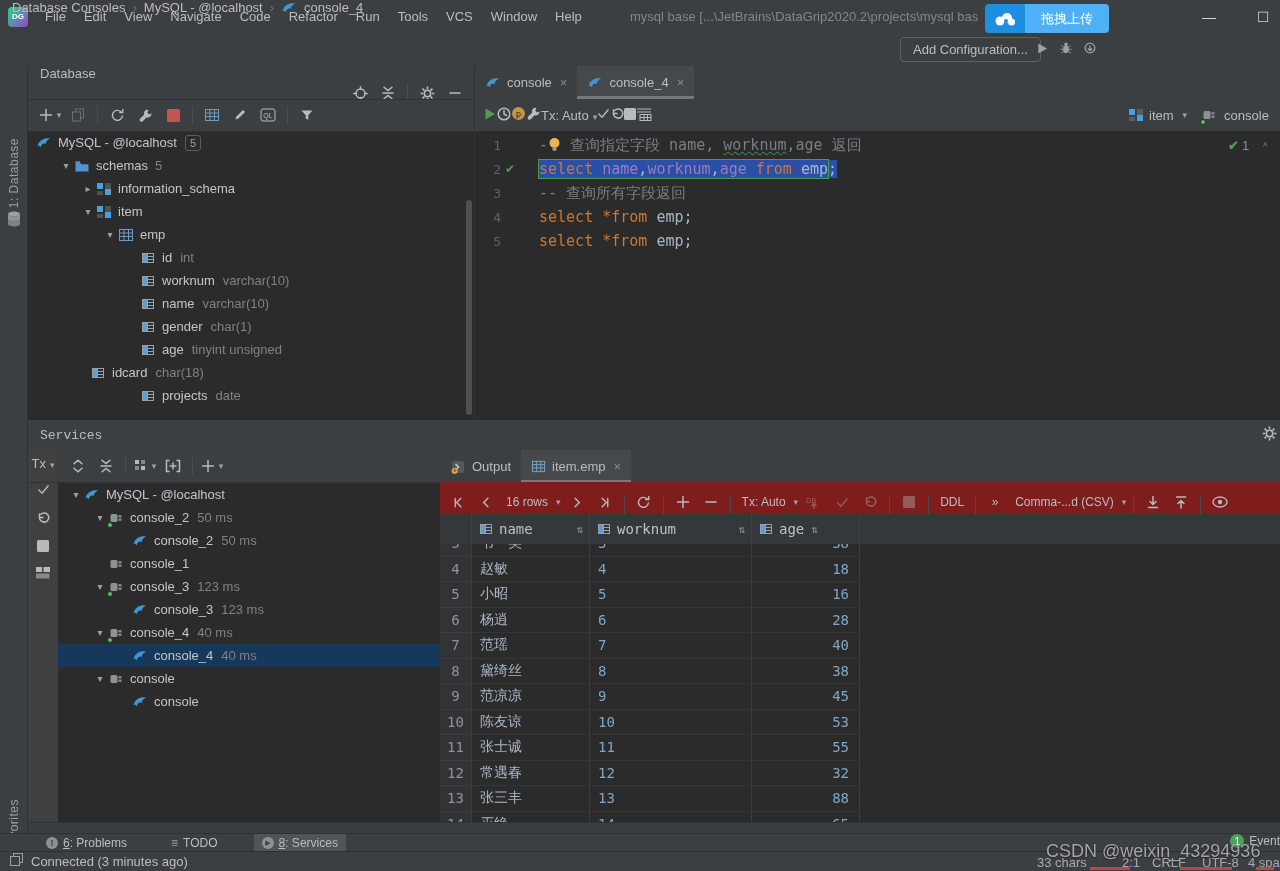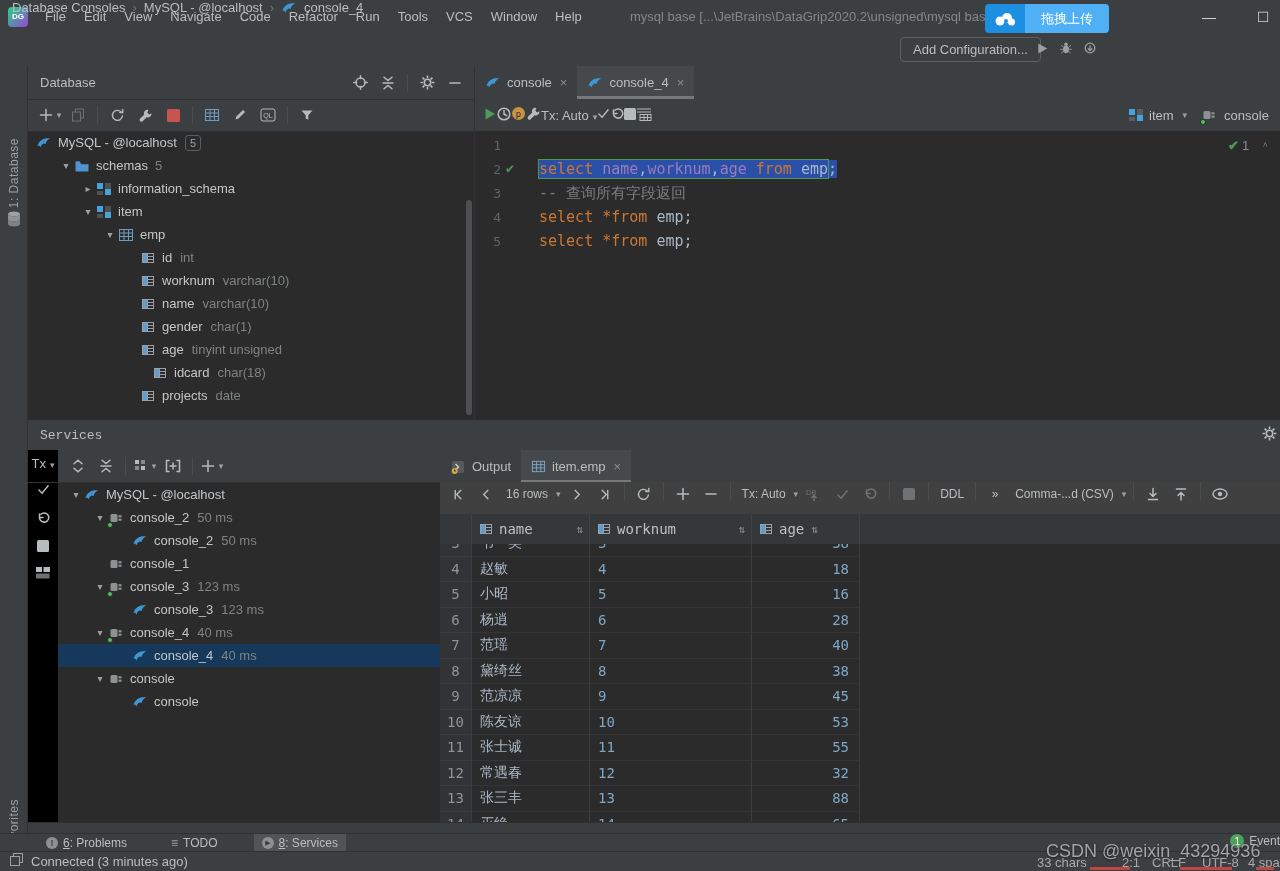--- a/index.html
+++ b/index.html
@@ -67,25 +67,25 @@
   .lnmark { width:18px; text-align:center; flex:none; font-size:12px; }
   .code { margin-left:20px; font-family:"DejaVu Sans Mono",monospace; font-size:15px; white-space:pre; }
   .tok-cm { color:#7a7e80; } .tok-kw { color:#cc7832; } .tok-fld { color:#9c7bb8; } .tok-pl { color:#a9b7c6; }
   .typo { text-decoration:underline; text-decoration-style:wavy; text-decoration-color:#4f9a52; text-decoration-thickness:1px; }
   .selwrap { background:#2a4fa8; }
   .selbox { border:1px solid #4a9950; margin:-1px; }
   #inspect-widget { position:absolute; left:1228px; top:138px; display:flex; align-items:center; gap:3px; font-size:13px; }
 
   
   #svc-header { left:28px; top:420px; width:1252px; height:30px; background:#3c3f41; display:flex; align-items:center; padding-left:12px;font-family:Liberation Mono, monospace; }
-  #svc-vbar { left:28px; top:450px; width:30px; height:372px; background:#000000; display:flex; flex-direction:column; align-items:center; padding-top:6px; gap:12px; }
+  #svc-vbar { left:28px; top:450px; width:30px; height:372px; background:#404040; display:flex; flex-direction:column; align-items:center; padding-top:6px; gap:12px; }
   #svc-toolbar { left:58px; top:450px; width:382px; height:32px; display:flex; align-items:center; padding-left:6px; background:#3c3f41;}
   #svc-tree { left:58px; top:483px; width:382px; height:339px; overflow:hidden; }
   #out-tabs { left:440px; top:450px; width:840px; height:32px; background:#3c3f41; display:flex;text-align:center; }
-  #grid-toolbar { left:440px; top:482px; width:840px; height:32px; background:#404040; display:flex; align-items:flex-start; padding-left:4px; font-size:12px; }
+  #grid-toolbar { left:440px; top:482px; width:840px; height:32px; background:#7f1d1d; display:flex; align-items:flex-end; padding-left:4px; font-size:12px; }
   #grid-head { left:440px; top:514px; width:840px; height:30px; background:#35383a; display:flex; font-family:"DejaVu Sans Mono",monospace; font-size:14px; }
   .hcell { display:flex; align-items:center; gap:5px; padding:0 6px; border-right:1px solid #3f4345; color:#bdc1c4; }
   .hc0 { width:32px; } .hc1 { width:118px; } .hc2 { width:162px; } .hc3 { width:108px; }
   .sortic { margin-left:auto; color:#8a8e90; font-size:11px; }
   #grid-body { left:440px; top:544px; width:840px; height:278px; overflow:hidden; background:#2b2b2b; }
   .grow { height:25.5px; display:flex; font-family:"DejaVu Sans Mono",monospace; font-size:14px; }
   .gc { border-right:1px solid #3a3e41; border-bottom:1px solid #323639; display:flex; align-items:center; }
   .gnum { width:32px; background:#313335; color:#8f9496; justify-content:center; border-bottom:1px solid #3a3d3f; }
   .gname { width:118px; padding-left:8px; color:#a9b7c6; }
   .gwork { width:162px; padding-left:8px; color:#7ea7c7; }
@@ -122,21 +122,21 @@
       <div class="menu-item">Navigate</div>
       <div class="menu-item">Code</div>
       <div class="menu-item">Refactor</div>
       <div class="menu-item">Run</div>
       <div class="menu-item">Tools</div>
       <div class="menu-item">VCS</div>
       <div class="menu-item">Window</div>
       <div class="menu-item">Help</div>
     </div>
 </div>
-<div id="win-title">mysql base [...\JetBrains\DataGrip2020.2\unsigned\mysql bas</div>
+<div id="win-title">mysql base [...\JetBrains\DataGrip2020.2\projects\mysql bas</div>
 <div id="upload-btn">
   <span class="ic">
     <svg width="22" height="16" viewBox="0 0 22 16">
         <circle cx="6" cy="10" r="4.5" fill="#fff"></circle>
         <circle cx="13" cy="7" r="5" fill="#fff"></circle>
         <circle cx="17.5" cy="11" r="3.5" fill="#fff"></circle>
         <circle cx="12" cy="10" r="2" fill="#1d8fe0"></circle>
       </svg>
   </span>
   <span class="lb">拖拽上传</span>
@@ -189,21 +189,21 @@
           <ellipse cx="8" cy="3" rx="6" ry="2.4"></ellipse>
           <path d="M2 3 v5 a6 2.4 0 0 0 12 0 V3 a6 2.4 0 0 1-12 0Z" opacity=".85"></path>
           <path d="M2 8 v5 a6 2.4 0 0 0 12 0 V8 a6 2.4 0 0 1-12 0Z" opacity=".7"></path>
         </g>
       </svg>
   </div>
   <div class="abs vtext" style="left:7px; top:733px;">Favorites</div>
   <div class="abs" style="left:7px; top:795px; color:#9da0a2; font-size:13px;">★</div>
 </div>
 
-<div class="abs" style="left:28px; top:66px; width:447px; height:33px; background:#3c3f41; display:flex; align-items:center; padding-left:12px;">
+<div class="abs" style="left:28px; top:66px; width:447px; height:33px; background:#3c3f41; display:flex; align-items:flex-start; padding-left:12px;flex-direction:column;">
   <span class="panel-title">Database</span>
   <span id="db-header-icons" class="bar" style="margin-left:auto; margin-right:6px;">
       <span class="tbtn">
         <span class="icn">
           <svg width="15" height="15" viewBox="0 0 16 16">
             <circle cx="8" cy="8" r="4.8" stroke="#b6bbbd" stroke-width="1.5" fill="none" stroke-linecap="round"></circle>
             <path d="M8 .8v3M8 12.2v3M.8 8h3M12.2 8h3" stroke="#b6bbbd" stroke-width="1.5" fill="none" stroke-linecap="round"></path>
           </svg>
         </span>
       </span>
@@ -450,21 +450,21 @@
             <g stroke="#9aa0a6" fill="none">
               <rect x="2.5" y="3.5" width="11" height="9"></rect>
               <path d="M7.5 3.5v9M7.5 6.5h6M7.5 9.5h6"></path>
             </g>
           </svg>
         </span>
       </span>
       <span class="tlabel">age</span>
       <span class="tmeta">tinyint unsigned</span>
     </div>
-    <div class="trow" style="padding-left: 108px;">
+    <div class="trow" style="padding-left: 46px;">
       <span class="chev"></span>
       <span class="iconwrap">
         <span class="icn">
           <svg width="16" height="16" viewBox="0 0 16 16">
             <rect x="2" y="3.5" width="5" height="9" fill="#5f9fd0"></rect>
             <g stroke="#9aa0a6" fill="none">
               <rect x="2.5" y="3.5" width="11" height="9"></rect>
               <path d="M7.5 3.5v9M7.5 6.5h6M7.5 9.5h6"></path>
             </g>
           </svg>
@@ -591,20 +591,24 @@
         </span>
         <span class="gdot"></span>
       </span>
     <span>console</span>
   </span>
 </div>
 <div id="editor-content" class="abs">
     <div class="code-row">
       <span class="ln">1</span>
       <span class="lnmark"></span>
+      <span class="code"><span class="tok-cm">-</span><span class="tok-undefined"><svg width="13" height="15" viewBox="0 0 13 15" style="vertical-align:-2px">
+            <circle cx="6.5" cy="6" r="5" fill="#e9b64c"></circle>
+            <rect x="4.5" y="11" width="4" height="2.6" fill="#95a0a8"></rect>
+          </svg></span><span class="tok-cm"> 查询指定字段 name, </span><span class="tok-cm typo">worknum</span><span class="tok-cm">,age 返回</span></span>
     </div>
     <div class="code-row">
       <span class="ln">2</span>
       <span class="lnmark" style="color: rgb(77, 155, 87);">✔</span>
       <span class="code"><span class="selwrap"><span class="selbox"><span class="tok-kw">select</span><span class="tok-pl"> </span><span class="tok-fld">name</span><span class="tok-pl">,</span><span class="tok-fld">worknum</span><span class="tok-pl">,</span><span class="tok-fld">age</span><span class="tok-pl"> </span><span class="tok-kw">from</span><span class="tok-pl"> </span><span class="tok-pl">emp</span></span><span class="tok-pl">;</span></span></span>
     </div>
     <div class="code-row">
       <span class="ln">3</span>
       <span class="lnmark"></span>
       <span class="code"><span class="tok-cm">-- 查询所有字段返回</span></span>

